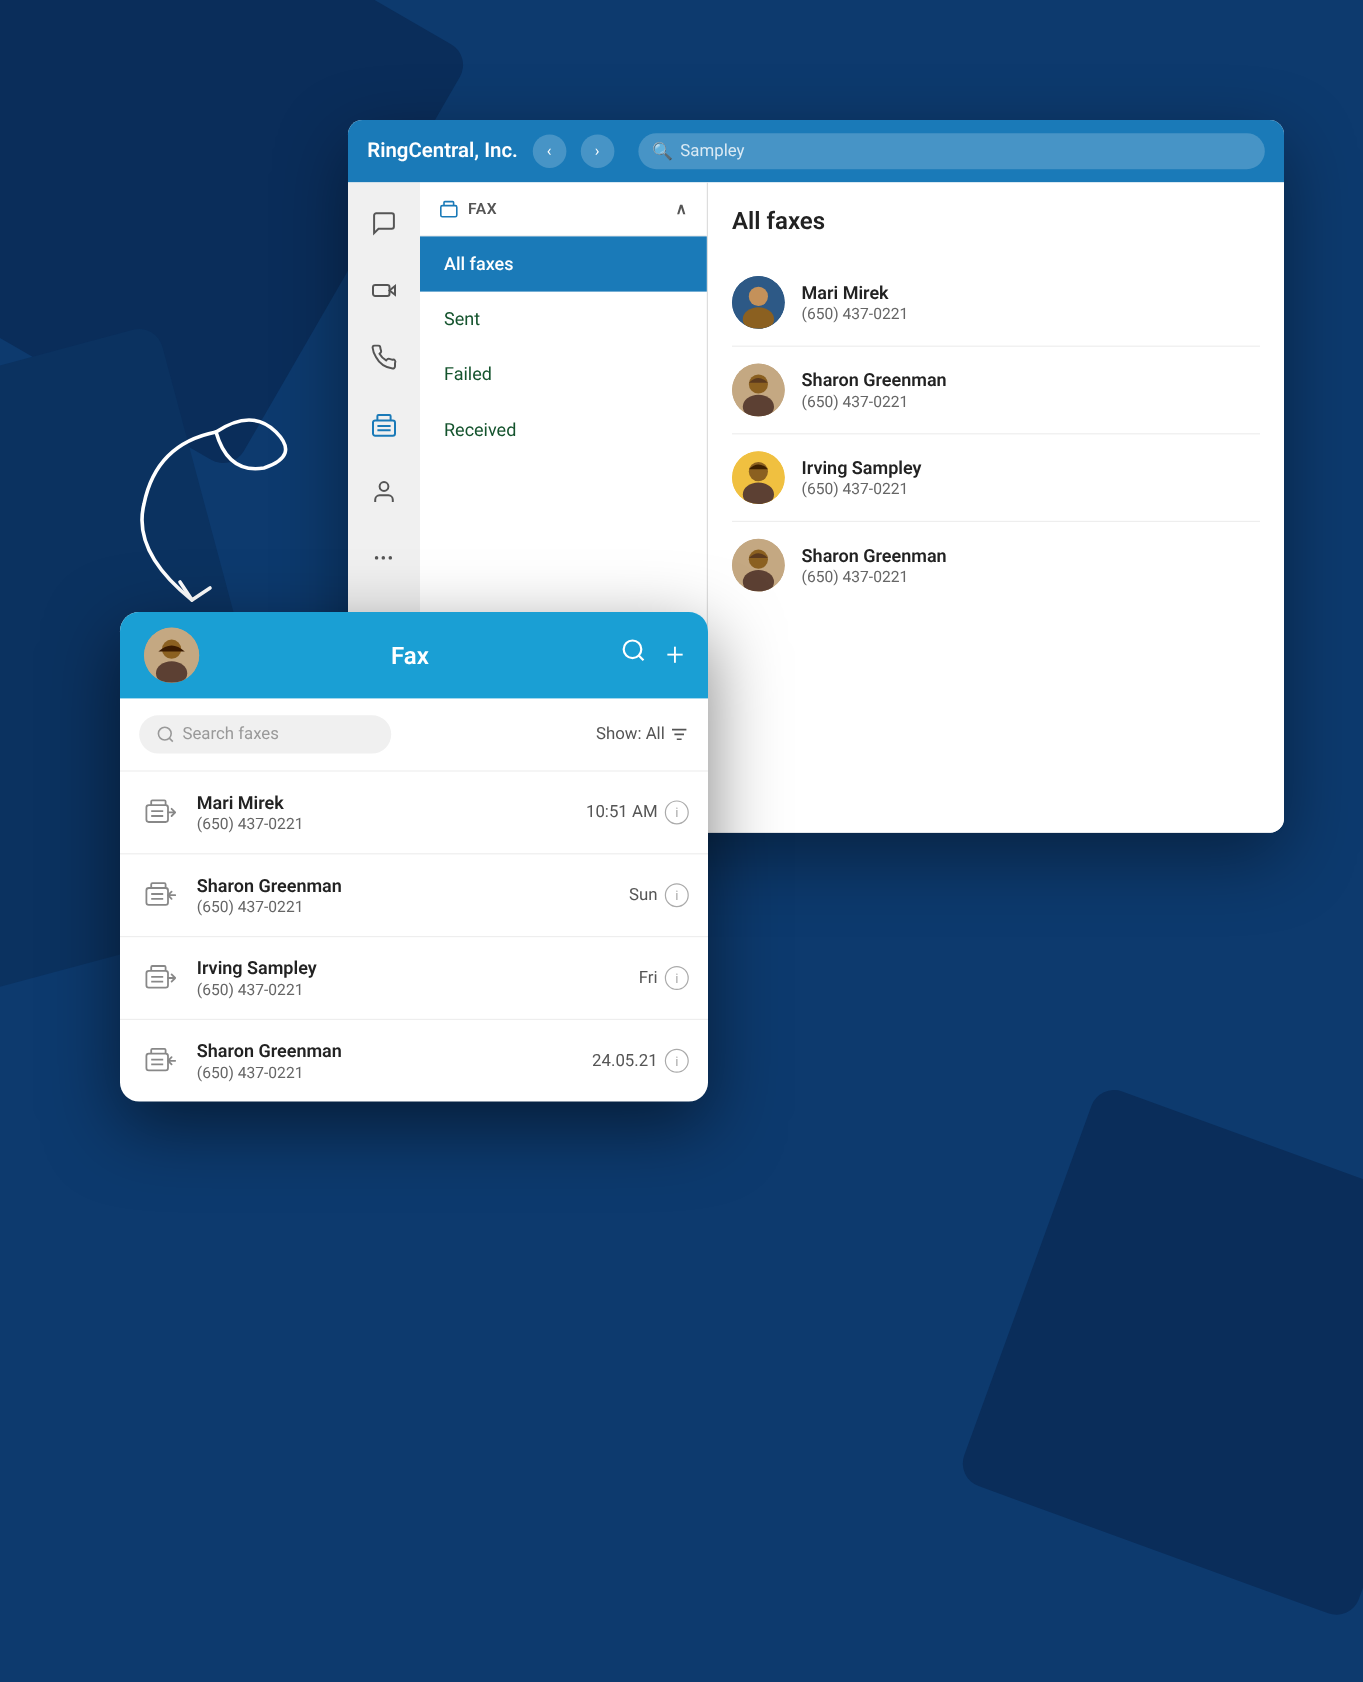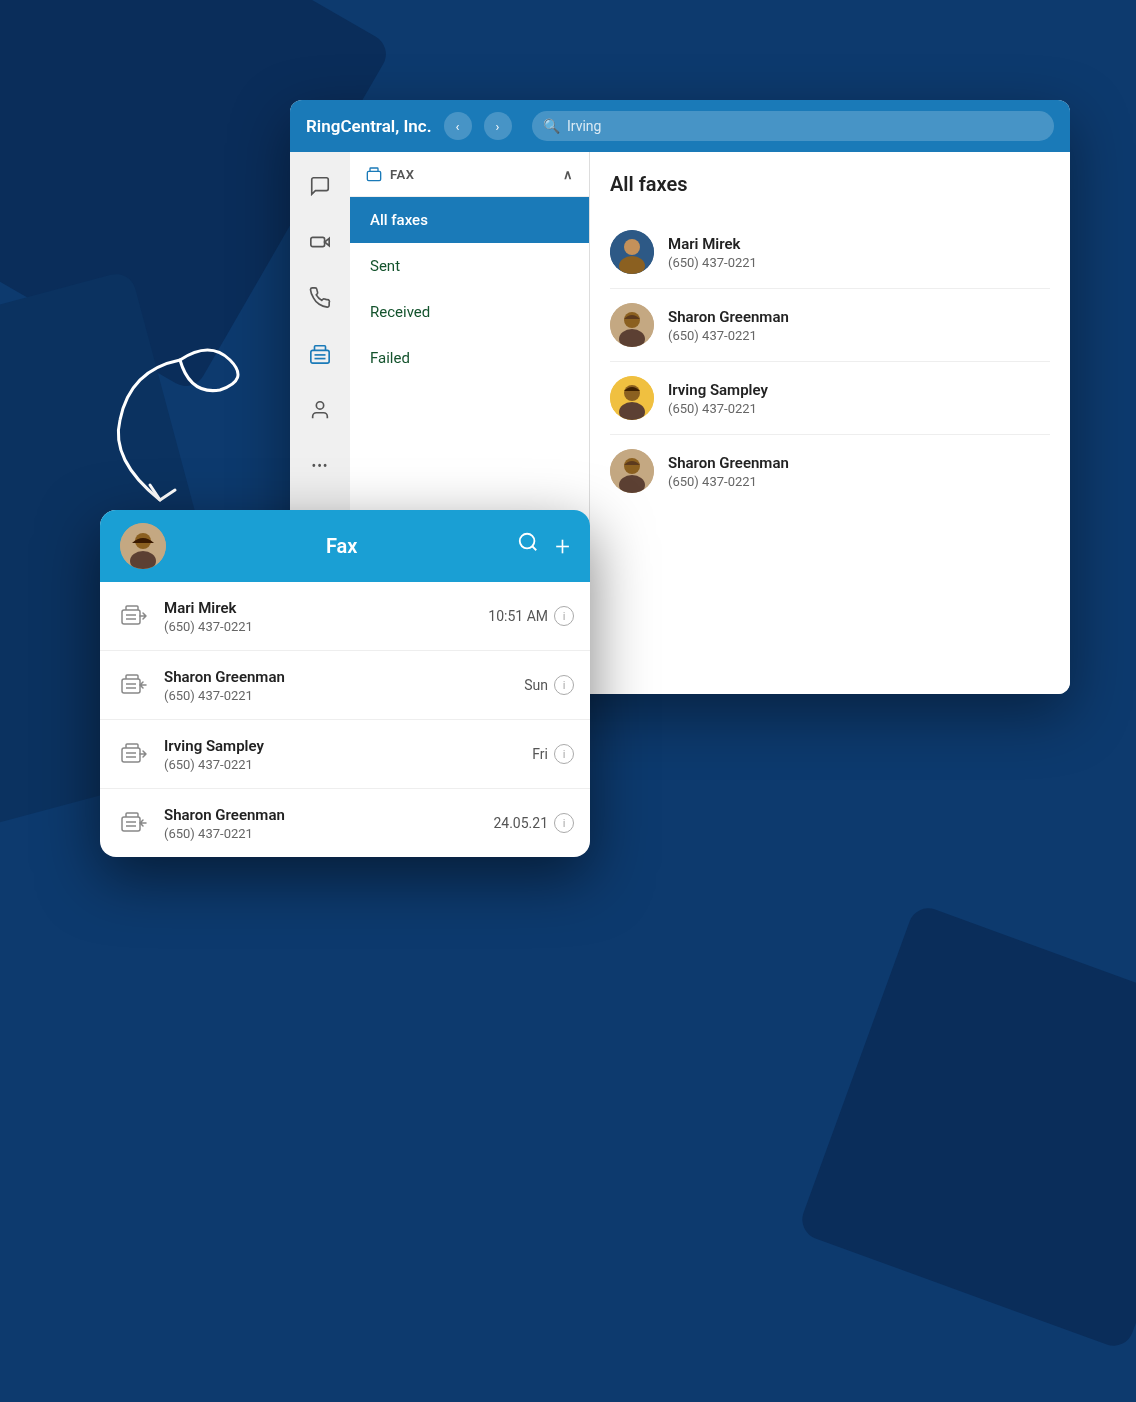--- a/index.html
+++ b/index.html
@@ -341,21 +341,21 @@
   <div class="desktop-header">
     <span class="desktop-title">RingCentral, Inc.</span>
     <div class="nav-arrow">
       <span>‹</span>
     </div>
     <div class="nav-arrow">
       <span>›</span>
     </div>
     <div class="desktop-search">
       <span>🔍</span>
-      <span>Irving</span>
+      <span>Sampley</span>
     </div>
   </div>
 
   <div class="desktop-body">
 
     <div class="icon-sidebar">
       <div class="icon-btn">
         <svg width="22" height="22" viewBox="0 0 24 24" fill="none" stroke="currentColor" stroke-width="1.8">
           <path d="M21 15a2 2 0 0 1-2 2H7l-4 4V5a2 2 0 0 1 2-2h14a2 2 0 0 1 2 2z"></path>
         </svg>
@@ -401,24 +401,24 @@
         </div>
         <span>∧</span>
       </div>
       <div class="fax-menu-item active">
         <span>All faxes</span>
       </div>
       <div class="fax-menu-item">
         <span>Sent</span>
       </div>
       <div class="fax-menu-item">
+        <span>Failed</span>
+      </div>
+      <div class="fax-menu-item">
         <span>Received</span>
-      </div>
-      <div class="fax-menu-item">
-        <span>Failed</span>
       </div>
     </div>
 
     <div class="all-faxes-panel">
       <div class="all-faxes-title">All faxes</div>
 
       <div class="fax-contact-item">
         <div class="avatar avatar-mari">
           <svg width="44" height="44" viewBox="0 0 44 44">
             <circle cx="22" cy="22" r="22" fill="#2d5986"></circle>
@@ -504,20 +504,37 @@
       <span style="cursor:pointer;">
         <svg width="22" height="22" viewBox="0 0 24 24" fill="none" stroke="white" stroke-width="2">
           <circle cx="11" cy="11" r="8"></circle>
           <line x1="21" y1="21" x2="16.65" y2="16.65"></line>
         </svg>
       </span>
       <span style="cursor:pointer;font-size:26px;color:white;font-weight:300;">+</span>
     </div>
   </div>
 
+  <div class="mobile-search-bar">
+    <div class="mobile-search-input">
+      <svg width="16" height="16" viewBox="0 0 24 24" fill="none" stroke="#999" stroke-width="2">
+        <circle cx="11" cy="11" r="8"></circle>
+        <line x1="21" y1="21" x2="16.65" y2="16.65"></line>
+      </svg>
+      <span class="mobile-search-text">Search faxes</span>
+    </div>
+    <div class="show-all">
+      <span>Show: All</span>
+      <svg width="16" height="16" viewBox="0 0 24 24" fill="none" stroke="#555" stroke-width="2">
+        <line x1="3" y1="6" x2="21" y2="6"></line>
+        <line x1="6" y1="12" x2="18" y2="12"></line>
+        <line x1="9" y1="18" x2="15" y2="18"></line>
+      </svg>
+    </div>
+  </div>
 
   <div class="mobile-fax-item">
     <div class="fax-icon">
       <svg width="28" height="28" viewBox="0 0 28 28" fill="none">
         <rect x="2" y="8" width="18" height="14" rx="2" stroke="#888" stroke-width="1.5"></rect>
         <path d="M6 8V5a1 1 0 0 1 1-1h10a1 1 0 0 1 1 1v3" stroke="#888" stroke-width="1.5"></path>
         <line x1="6" y1="13" x2="16" y2="13" stroke="#888" stroke-width="1.5"></line>
         <line x1="6" y1="17" x2="16" y2="17" stroke="#888" stroke-width="1.5"></line>
         <path d="M20 14 L26 14 M23 11 L26 14 L23 17" stroke="#888" stroke-width="1.5" stroke-linecap="round" stroke-linejoin="round"></path>
       </svg>

